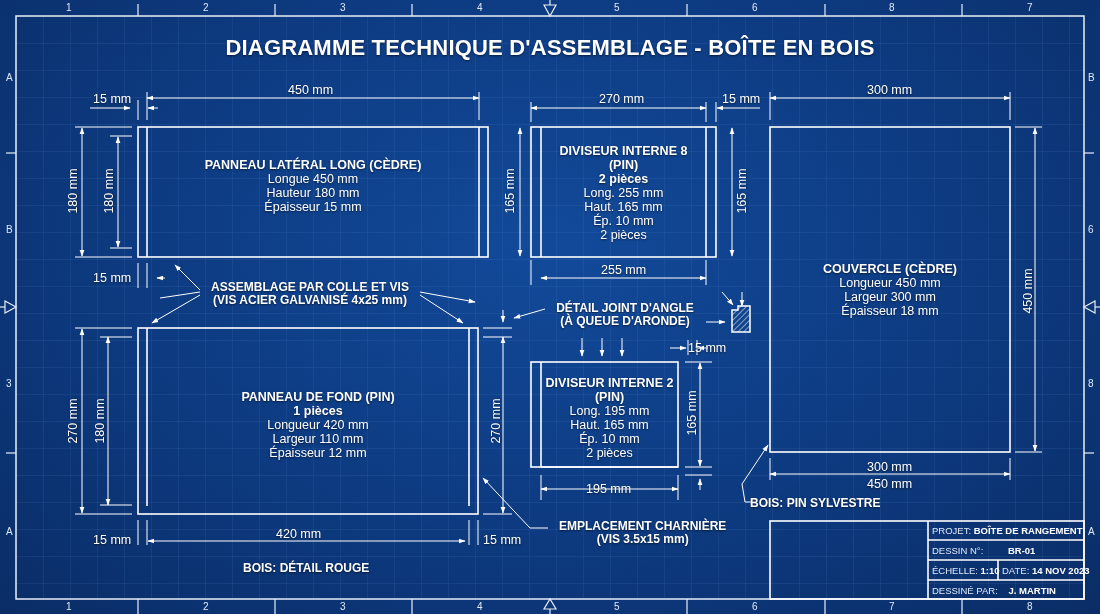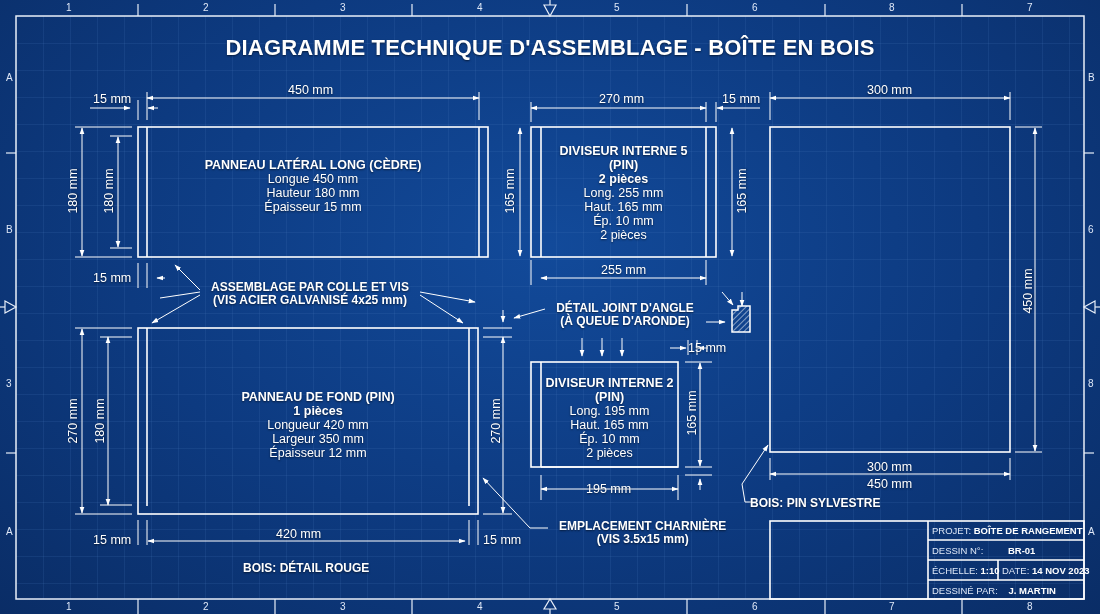--- a/index.html
+++ b/index.html
@@ -222,44 +222,50 @@
   <div>Hauteur 180 mm</div>
   <div>Épaisseur 15 mm</div>
 </div>
 <span class="t dim" style="left:93px;top:92px">15 mm</span>
 <span class="t dim" style="left:288px;top:83px">450 mm</span>
 <span class="t dim vert" style="left:45px;top:184px;width:56px">180 mm</span>
 <span class="t dim vert" style="left:81px;top:184px;width:56px">180 mm</span>
 <span class="t dim" style="left:93px;top:271px">15 mm</span>
 
 <div class="t" style="left:531px;width:185px;top:144px;font-size:12.5px">
-  <div class="b">DIVISEUR INTERNE 5</div>
+  <div class="b">DIVISEUR INTERNE 8</div>
   <div class="b">(PIN)</div>
   <div class="b">2 pièces</div>
   <div>Long. 255 mm</div>
   <div>Haut. 165 mm</div>
   <div>Ép. 10 mm</div>
   <div>2 pièces</div>
 </div>
 <span class="t dim" style="left:599px;top:92px">270 mm</span>
 <span class="t dim" style="left:722px;top:92px">15 mm</span>
 <span class="t dim vert" style="left:482px;top:184px;width:56px">165 mm</span>
 <span class="t dim vert" style="left:714px;top:184px;width:56px">165 mm</span>
 <span class="t dim" style="left:601px;top:263px">255 mm</span>
 
+<div class="t" style="left:770px;width:240px;top:262px;font-size:12.5px">
+  <div class="b">COUVERCLE (CÈDRE)</div>
+  <div>Longueur 450 mm</div>
+  <div>Largeur 300 mm</div>
+  <div>Épaisseur 18 mm</div>
+</div>
 <span class="t dim" style="left:867px;top:83px">300 mm</span>
 <span class="t dim vert" style="left:1000px;top:284px;width:56px">450 mm</span>
 <span class="t dim" style="left:867px;top:460px">300 mm</span>
 <span class="t dim" style="left:867px;top:477px">450 mm</span>
 
 <div class="t" style="left:138px;width:360px;top:390px;font-size:12.5px">
   <div class="b">PANNEAU DE FOND (PIN)</div>
   <div class="b">1 pièces</div>
   <div>Longueur 420 mm</div>
-  <div>Largeur 350 mm</div>
+  <div>Largeur 110 mm</div>
   <div>Épaisseur 12 mm</div>
 </div>
 <span class="t dim vert" style="left:45px;top:414px;width:56px">270 mm</span>
 <span class="t dim vert" style="left:72px;top:414px;width:56px">180 mm</span>
 <span class="t dim vert" style="left:468px;top:414px;width:56px">270 mm</span>
 <span class="t dim" style="left:276px;top:527px">420 mm</span>
 <span class="t dim" style="left:93px;top:533px">15 mm</span>
 <span class="t dim" style="left:483px;top:533px">15 mm</span>
 
 <div class="t" style="left:531px;width:157px;top:376px;font-size:12.5px">

